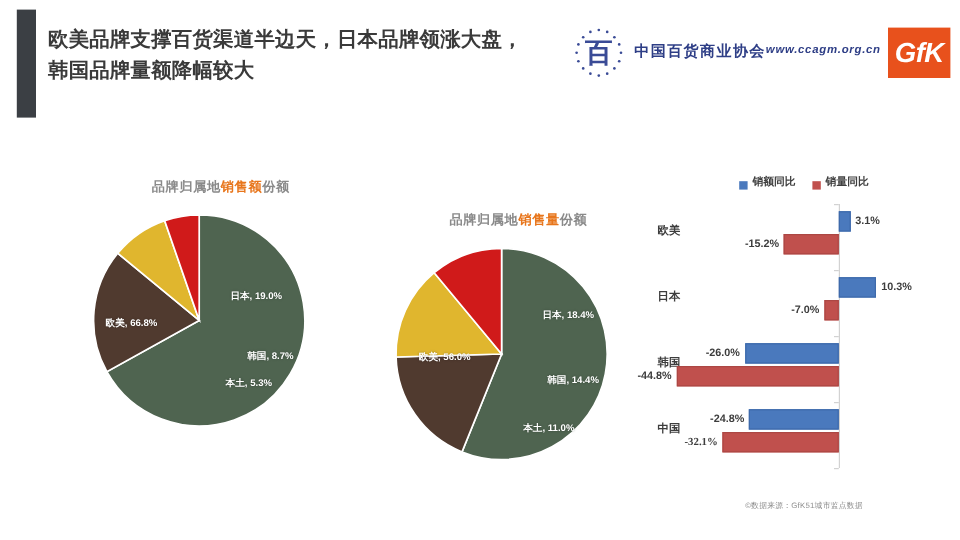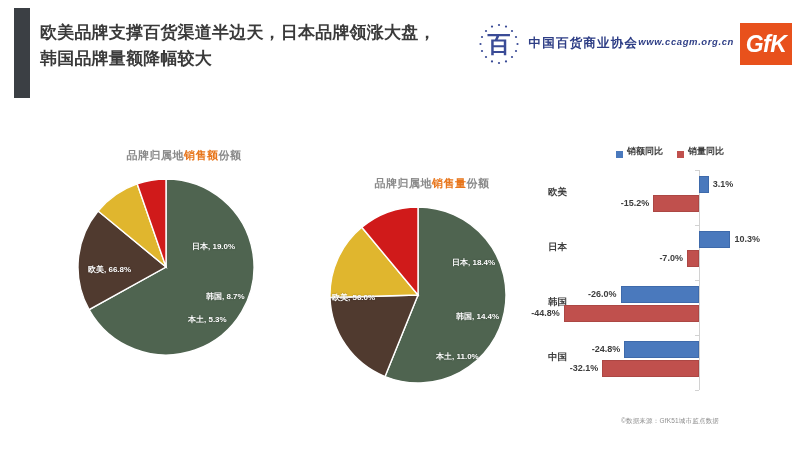--- a/index.html
+++ b/index.html
@@ -264,21 +264,21 @@
     </div>
     <div class="pie-wrap" style="height:200px;">
       <svg width="248" height="200" viewBox="0 0 248 200">
         <g id="pie2-slices" transform="translate(110,100)">
             <path d="M 0 0 L 0.00 -88.00 A 88 88 0 1 1 -32.97 81.59 Z" fill="#4f6450" stroke="#ffffff" stroke-width="1.4"></path>
             <path d="M 0 0 L -32.97 81.59 A 88 88 0 0 1 -87.96 2.49 Z" fill="#503a2f" stroke="#ffffff" stroke-width="1.4"></path>
             <path d="M 0 0 L -87.96 2.49 A 88 88 0 0 1 -56.19 -67.73 Z" fill="#e0b62e" stroke="#ffffff" stroke-width="1.4"></path>
             <path d="M 0 0 L -56.19 -67.73 A 88 88 0 0 1 -0.00 -88.00 Z" fill="#d01a1a" stroke="#ffffff" stroke-width="1.4"></path>
           </g>
       </svg>
-      <div class="pie-label" style="left:24px; top:97px;">欧美, 56.0%</div>
+      <div class="pie-label" style="left:41px; top:97px;">欧美, 56.0%</div>
       <div class="pie-label" style="left:144px; top:62px;">日本, 18.4%</div>
       <div class="pie-label" style="left:148px; top:116px;">韩国, 14.4%</div>
       <div class="pie-label" style="left:128px; top:156px;">本土, 11.0%</div>
     </div>
   </div>
 
   <div id="bar-panel">
 
     <div id="bar-legend">
       <span class="legend-item">
@@ -317,21 +317,21 @@
             <div class="bar-val" style="top: 6px; right: calc(70.24% + 4px);">-26.0%</div>
             <div class="bar red" style="top: 25px; left: 6.448%; width: 55.552%;"></div>
             <div class="bar-val" style="top: 25px; right: calc(93.552% + 4px);">-44.8%</div>
           </div>
           <div class="bar-group" style="top: 171px;">
             <div class="tickmark" style="top: 0px;"></div>
             <div class="cat-label">中国</div>
             <div class="bar blue" style="top: 6px; left: 31.248%; width: 30.752%;"></div>
             <div class="bar-val" style="top: 6px; right: calc(68.752% + 4px);">-24.8%</div>
             <div class="bar red" style="top: 25px; left: 22.196%; width: 39.804%;"></div>
-            <div class="bar-val" style="top: 25px; right: calc(77.804% + 4px);">-32.1%</div>
+            <div class="bar-val" style="top: 25px; right: calc(77.804% + 4px); font-family: Liberation Serif, serif;">-32.1%</div>
           </div>
           <div class="tickmark" style="top: 226px;"></div>
         </div>
     </div>
 
     <div id="source-note">©数据来源：GfK51城市监点数据</div>
   </div>
 
 </div>
 

